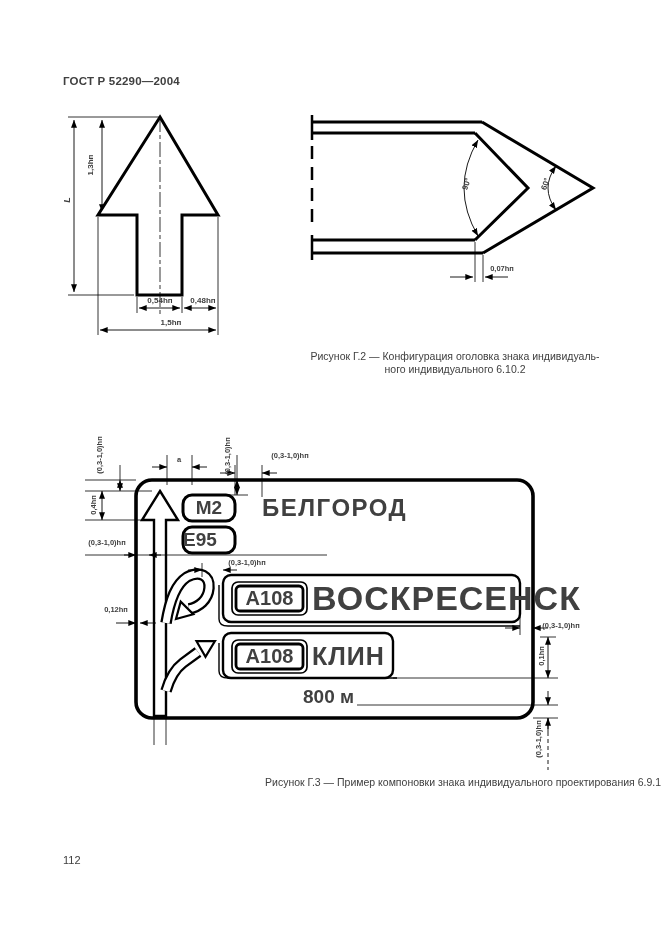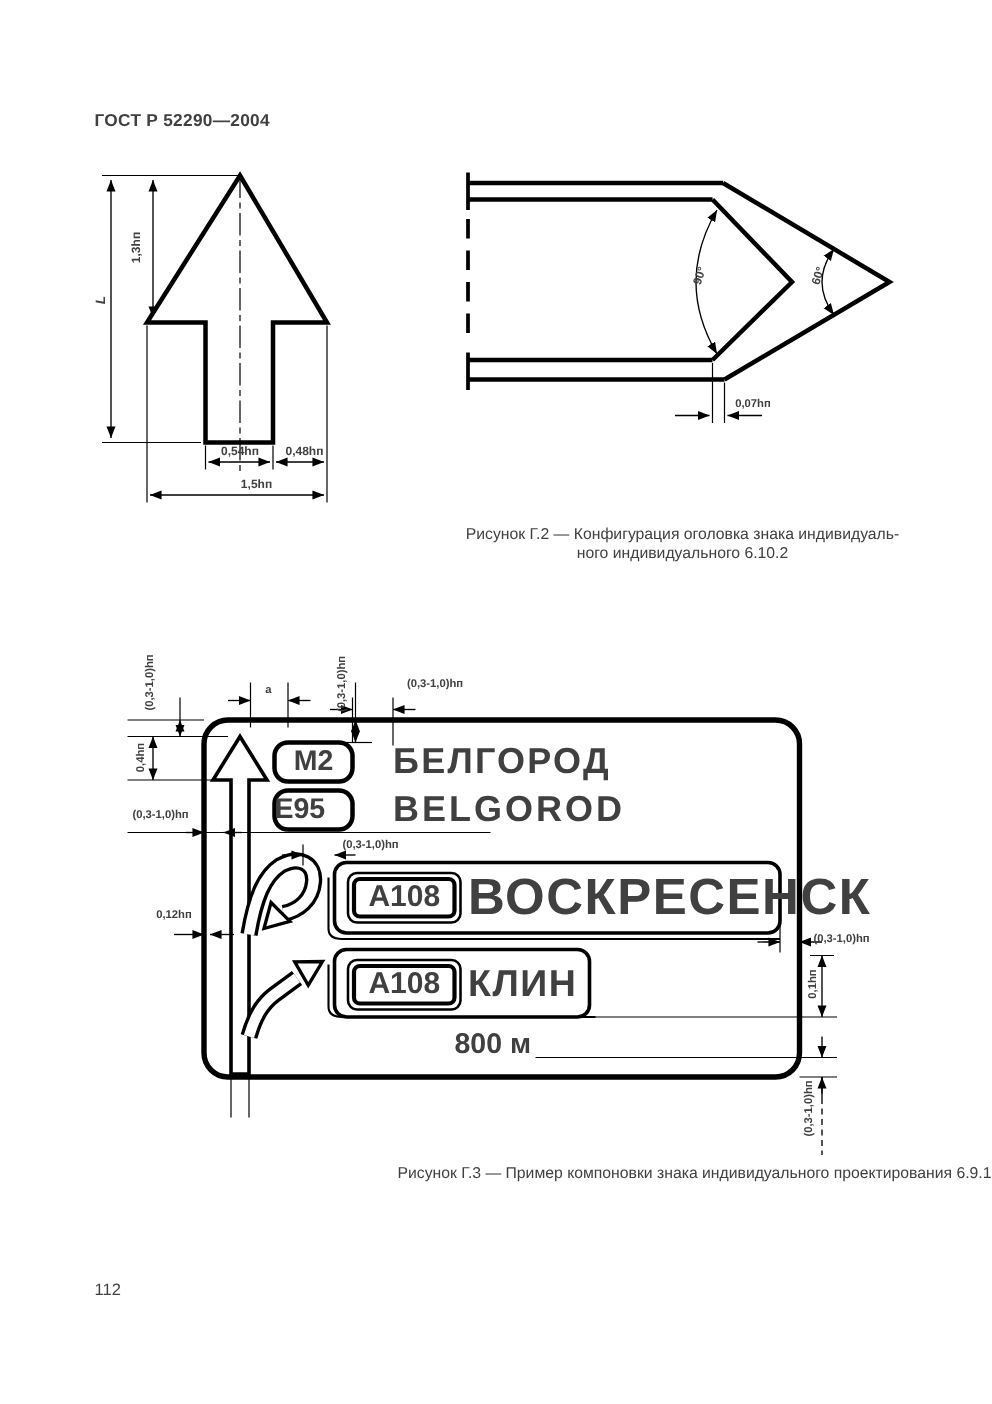--- a/index.html
+++ b/index.html
@@ -185,21 +185,20 @@
       <line class="d" x1="468" y1="307" x2="468" y2="293" marker-end="url(#a3)"></line>
       <line class="dsh" x1="468" y1="293" x2="468" y2="345"></line>
       <line class="t" x1="74" y1="293" x2="74" y2="320"></line>
       <line class="t" x1="86" y1="293" x2="86" y2="320"></line>
     </g>
   </svg>
 
   <div class="signtxt" style="left:183px;top:495px;width:52px;text-align:center;font-size:19px">М2</div>
   <div class="signtxt" style="left:262px;top:494px;font-size:24px;line-height:27px;letter-spacing:1.5px">БЕЛГОРОД</div>
   <div class="signtxt" style="left:183px;top:527px;width:36px;text-align:left;font-size:19px">Е95</div>
-  <div class="signtxt" style="left:262px;top:526px;font-size:24px;line-height:27px;letter-spacing:2px">BELGOROD</div>
   <div class="signtxt" style="left:232px;top:582px;width:75px;text-align:center;font-size:20px;line-height:33px">А108</div>
   <div class="signtxt" style="left:312px;top:582px;font-size:34px;line-height:33px;letter-spacing:1px">ВОСКРЕСЕНСК</div>
   <div class="signtxt" style="left:232px;top:640px;width:75px;text-align:center;font-size:20px;line-height:33px">А108</div>
   <div class="signtxt" style="left:312px;top:640px;font-size:25px;line-height:33px;letter-spacing:1px">КЛИН</div>
   <div class="signtxt" style="left:303px;top:687px;font-size:19px;line-height:20px">800 м</div>
 
   <div class="lbl r90" style="left:72px;top:450px;width:56px">(0,3-1,0)hп</div>
   <div class="lbl" style="left:174px;top:455px;width:10px">a</div>
   <div class="lbl r90" style="left:200px;top:451px;width:56px">(0,3-1,0)hп</div>
   <div class="lbl" style="left:262px;top:451px;width:56px">(0,3-1,0)hп</div>

